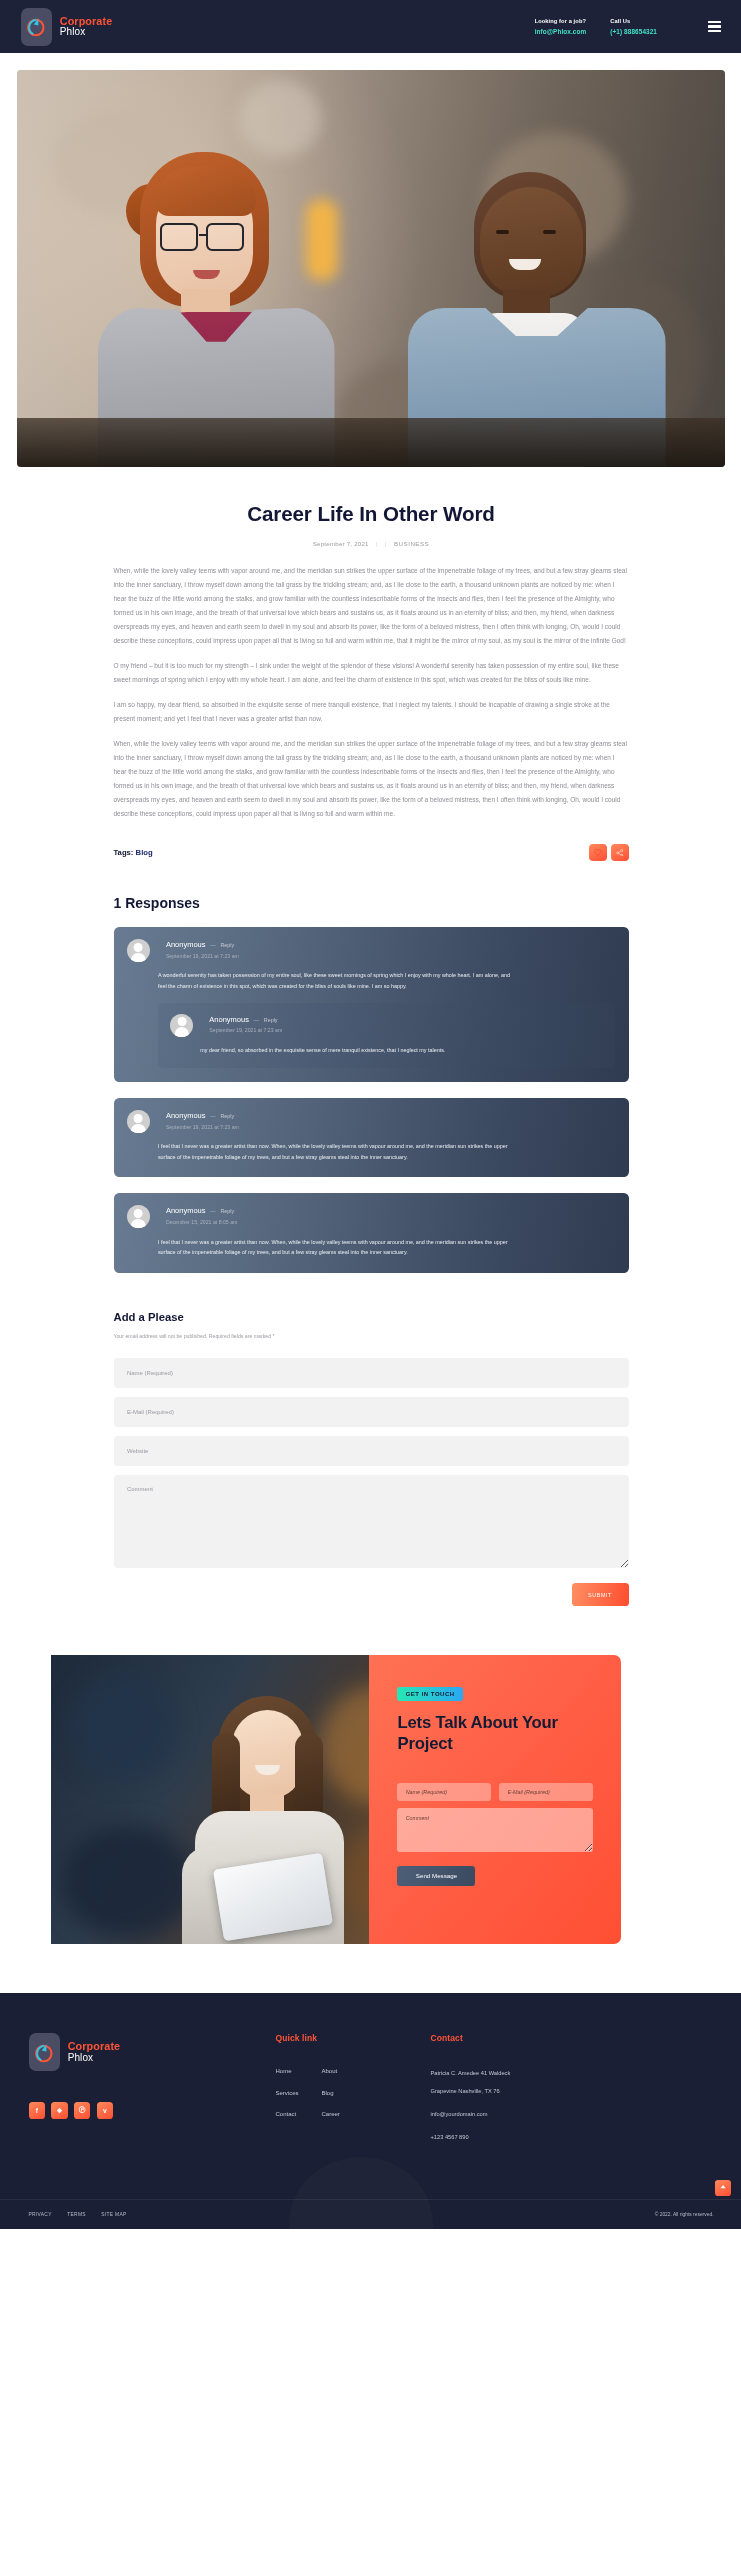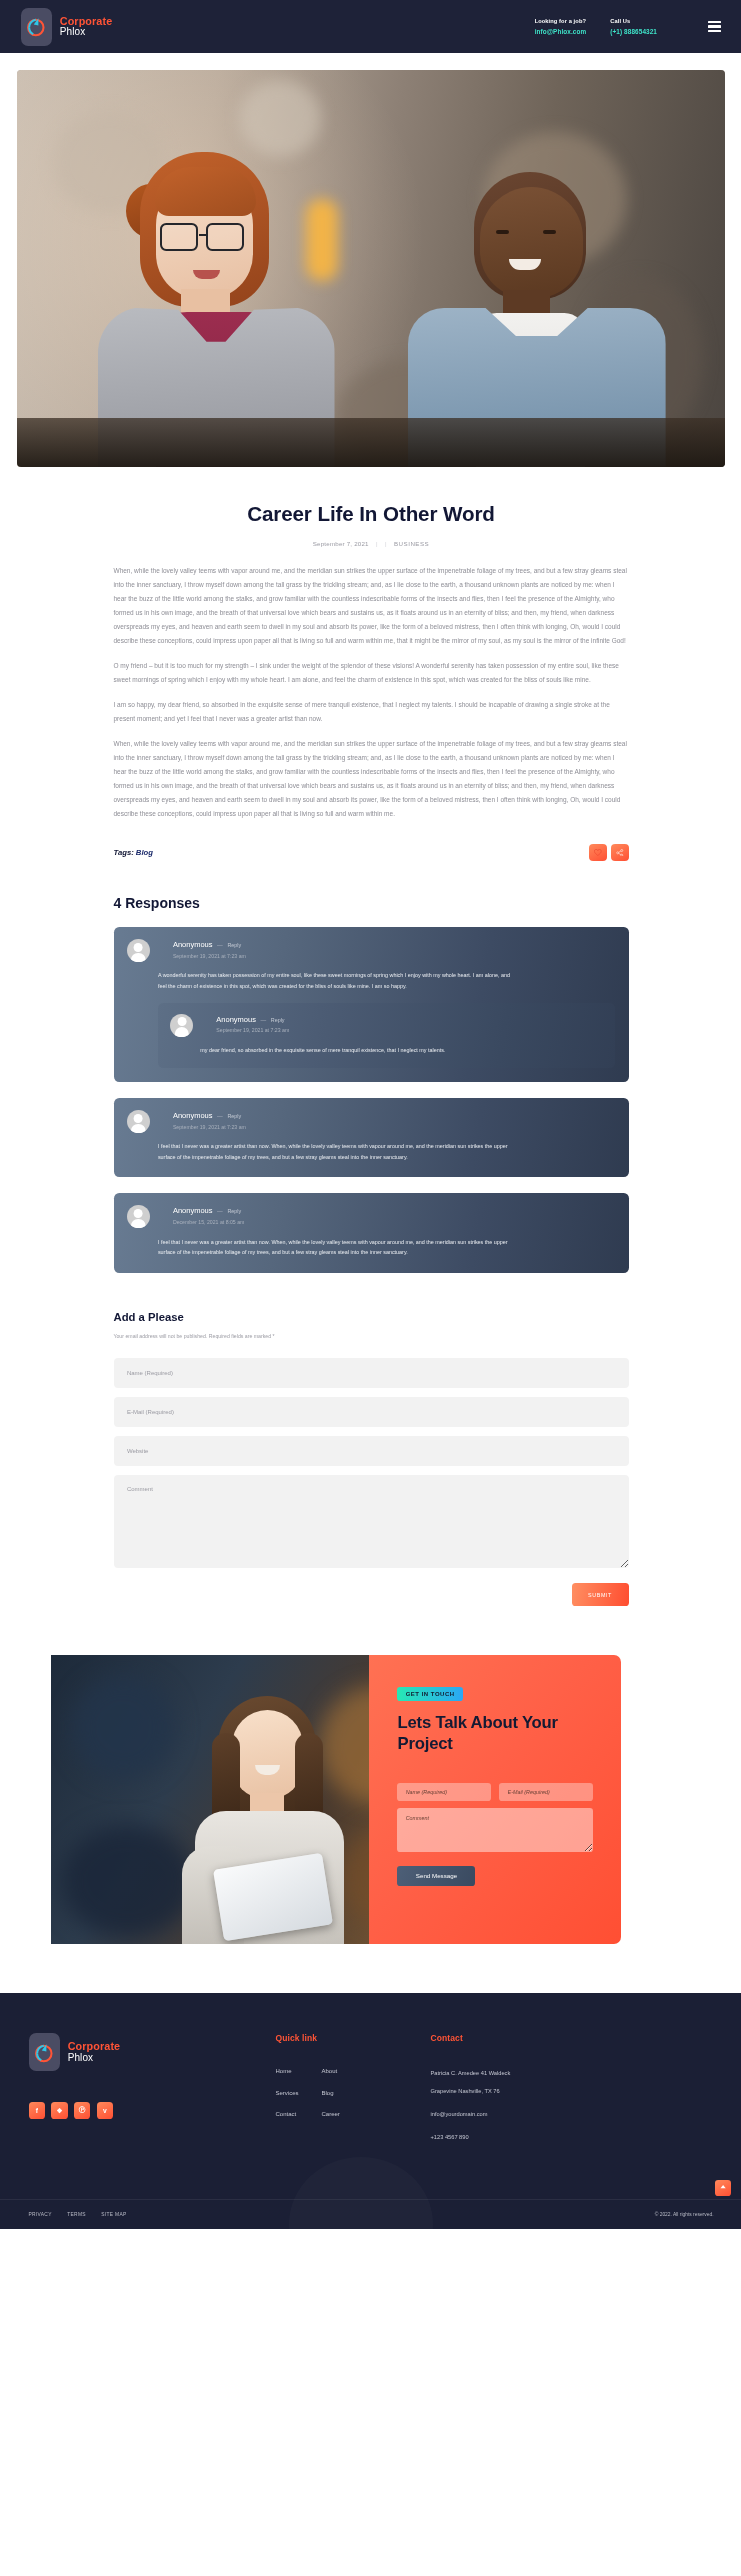--- a/index.html
+++ b/index.html
@@ -172,21 +172,21 @@
   .post-body{ margin-top:17.5px; }
   .post-body p{
     font-size:6.5px;
     line-height:2.14;
     color:#8d8d95;
     margin-bottom:11.3px;
     text-align:left;
   }
   .tags-row{
     margin-top:23px;
-    display:flex; align-items:center; justify-content:space-between;font-style:italic;
+    display:flex; align-items:center; justify-content:space-between;
   }
   .tags-label{ font-size:7.7px; font-weight:700; color:#121735; }
   .tags-label .tag-link{ color:#1b2a6b; }
   .share-btns{ display:flex; gap:4.1px; }
   .sq-btn{
     width:17.5px;height:17.5px;border-radius:4.1px;
     background:linear-gradient(150deg,#ff8a5c,#ff4f33);
     display:flex;align-items:center;justify-content:center;
     cursor:pointer;
   }
@@ -195,21 +195,21 @@
   
   .responses{ width:515px; margin:0 auto; padding-top:34px; }
   .responses-title{ font-size:14px; font-weight:700; color:#121735; }
   .comment-card{
     margin-top:15.5px;
     border-radius:5.2px;
     background:linear-gradient(100deg,#687b92 0%, #56677d 32%, #3d4b63 70%, #2f3b50 100%);
     padding:12.4px 13.4px 14.4px 13.4px;
     position:relative;
   }
-  .comment-head{ display:flex; align-items:flex-start; gap:23px; }
+  .comment-head{ display:flex; align-items:flex-start; gap:16px; }
   .avatar{
     width:23px;height:23px;border-radius:50%;
     background:#cfcfcf; position:relative; overflow:hidden; flex:none;
   }
   .avatar::before{
     content:""; position:absolute; left:50%; top:3.6px; transform:translateX(-50%);
     width:8.8px;height:8.8px;border-radius:50%;background:#fff;
   }
   .avatar::after{
     content:""; position:absolute; left:50%; top:13.4px; transform:translateX(-50%);
@@ -534,21 +534,21 @@
               <line x1="6.1" y1="7.8" x2="11.4" y2="4.7" stroke="#fff" stroke-width="1.2"></line>
               <line x1="6.1" y1="10.2" x2="11.4" y2="13.3" stroke="#fff" stroke-width="1.2"></line>
             </svg>
           </span>
         </div>
       </div>
     </div>
   </article>
 
   <section class="responses">
-    <h2 class="responses-title">4 Responses</h2>
+    <h2 class="responses-title">1 Responses</h2>
 
     <div class="comment-card">
       <div class="comment-head">
         <div class="avatar"></div>
         <div class="cm-meta">
           <div class="cm-namerow">
             <span class="cm-name">Anonymous</span>
             <span class="cm-dash">—</span>
             <span class="cm-reply">Reply</span>
           </div>

